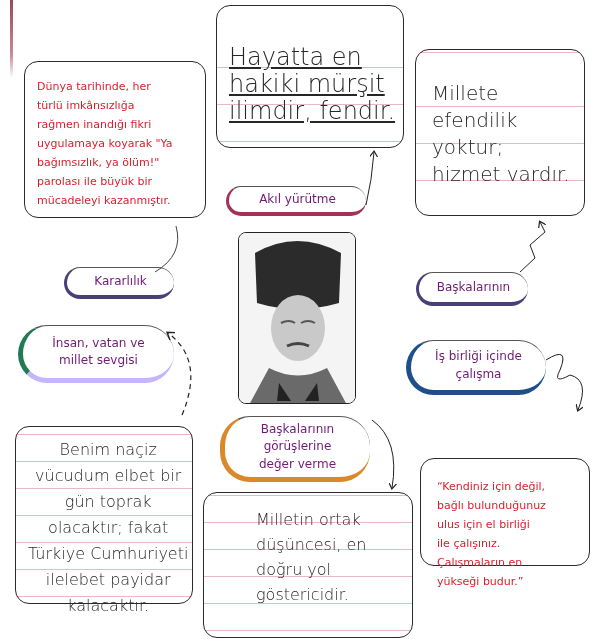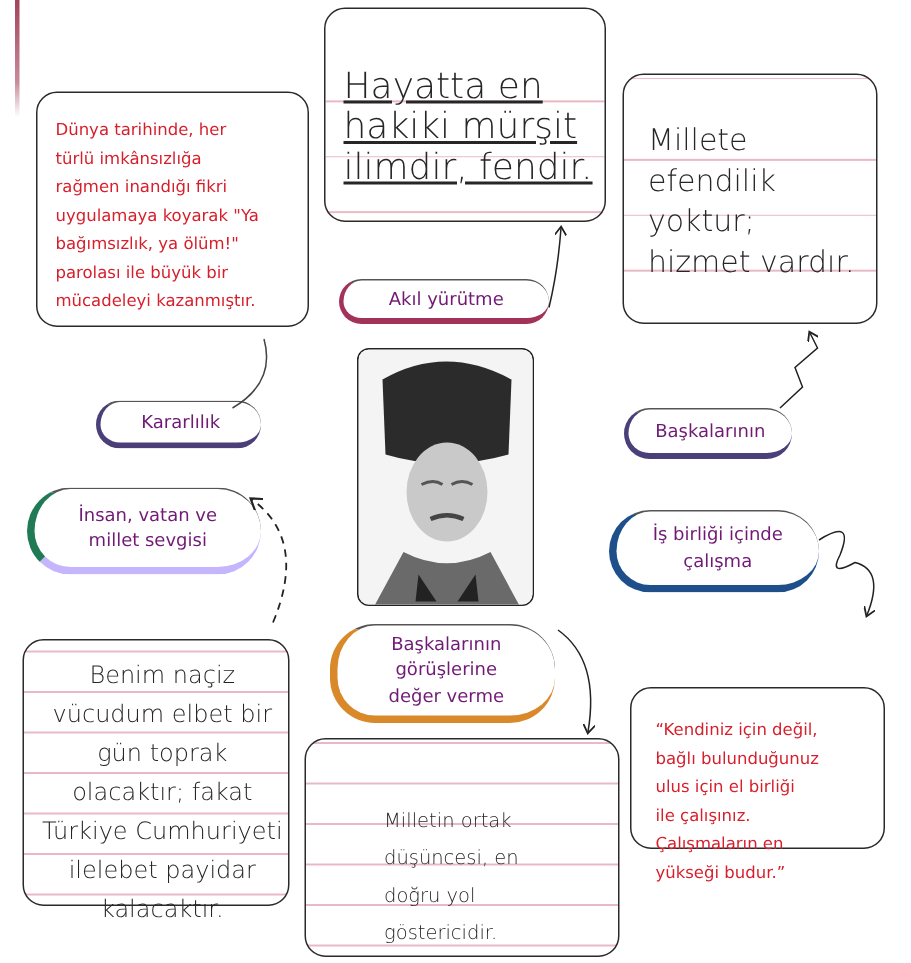--- a/index.html
+++ b/index.html
@@ -92,21 +92,21 @@
   <div class="quote-big" style="position:absolute; left:12px; top:10px; font-size:16px; line-height:26px; white-space:pre;">Benim naçiz
 vücudum elbet bir
 gün toprak
 olacaktır; fakat
 Türkiye Cumhuriyeti
 ilelebet payidar
 kalacaktır.</div>
 </div>
 
 <div class="card lined" style="left:203px; top:492px; width:210px; height:146px; background-size:100% 27px; background-image:repeating-linear-gradient(to bottom, transparent 0, transparent 26px, #e8b9c4 26px, #e8b9c4 27px); background-position:0 3px;">
-  <div class="quote-big" style="position:absolute; left:52px; top:14px; font-size:13px; line-height:25px;margin-top:28px;">Milletin ortak
+  <div class="quote-big" style="position:absolute; left:52px; top:14px; font-size:16px; line-height:25px;">Milletin ortak
 düşüncesi, en
 doğru yol
 göstericidir.</div>
 </div>
 
 <div class="card" style="left:420px; top:418px; width:170px; height:108px;margin-top:40px;">
   <div class="quote-red" style="position:absolute; left:16px; top:18px; font-size:11px; line-height:19px;">“Kendiniz için değil,
 bağlı bulunduğunuz
 ulus için el birliği
 ile çalışınız.

